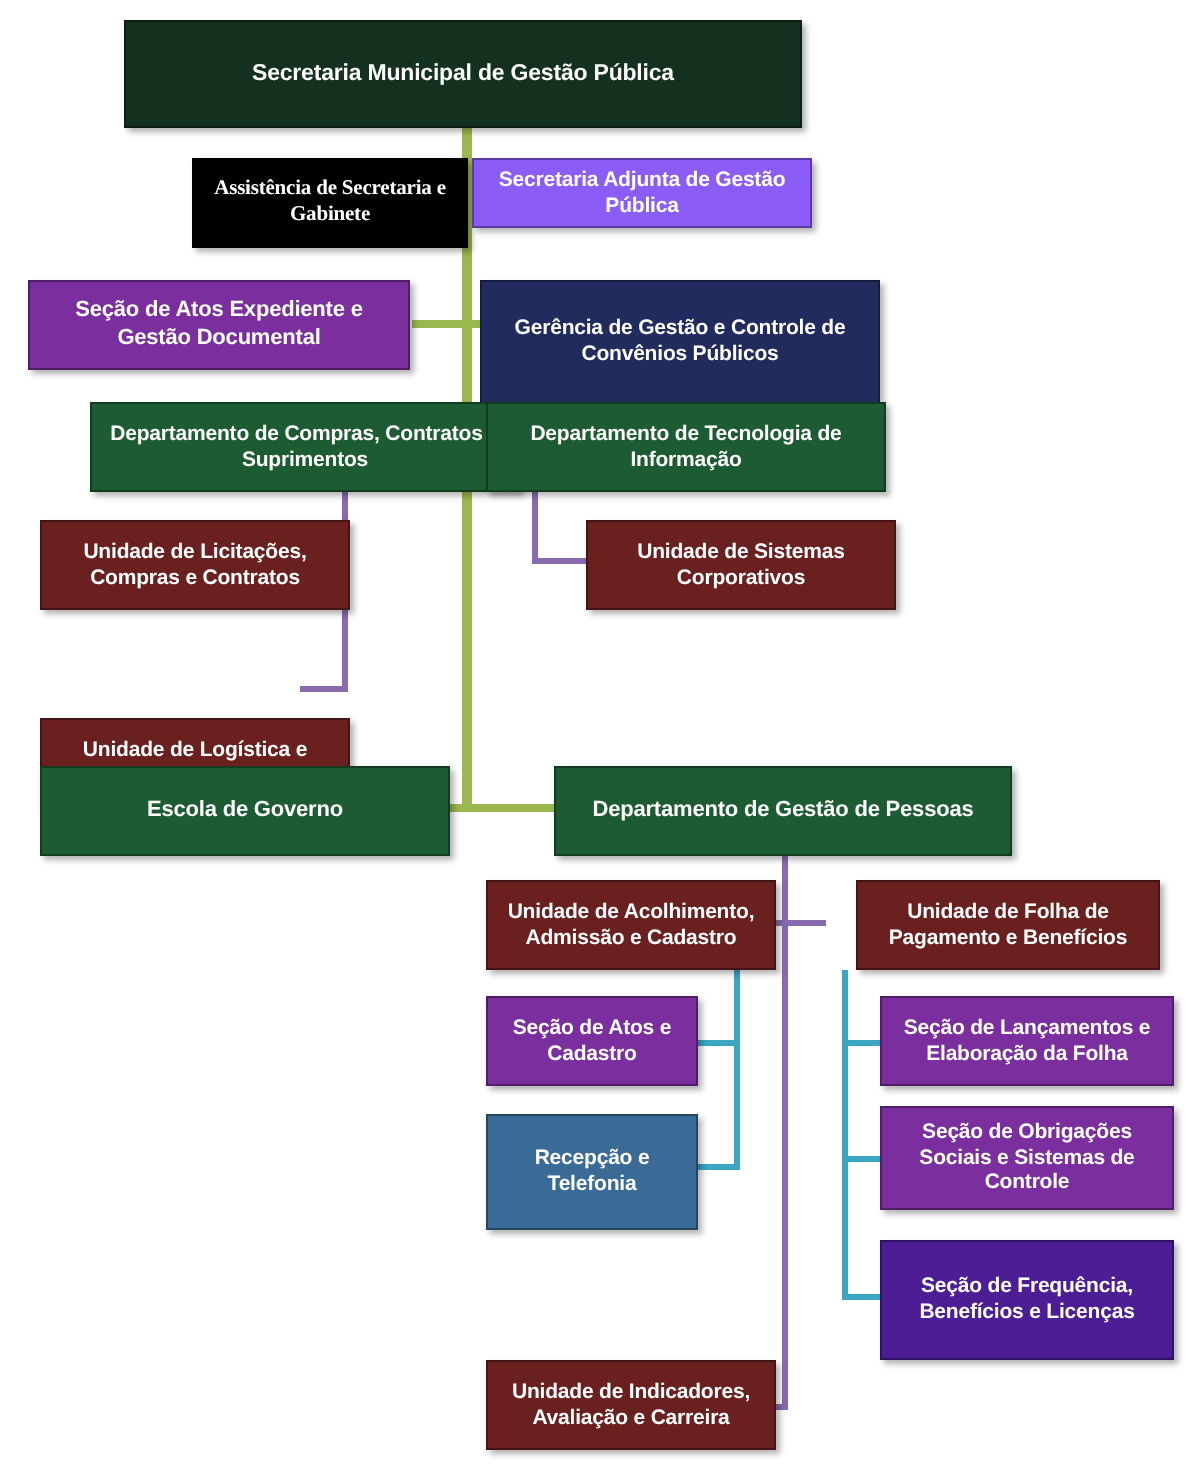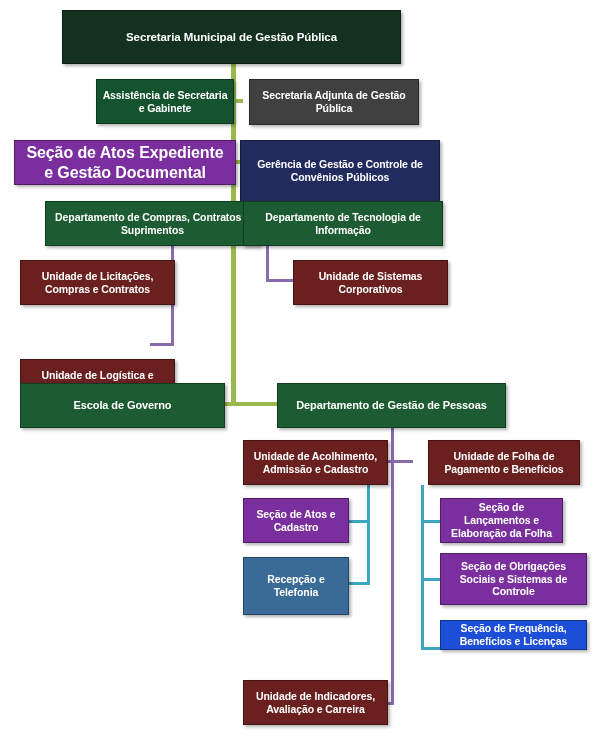--- a/index.html
+++ b/index.html
@@ -69,27 +69,27 @@
       <div class="conn" style="left: 346px; top: 582px; width: 24px; height: 3px; background: rgb(58, 166, 194);"></div>
       <div class="conn" style="left: 421px; top: 485px; width: 3px; height: 165px; background: rgb(58, 166, 194);"></div>
       <div class="conn" style="left: 421px; top: 520px; width: 22px; height: 3px; background: rgb(58, 166, 194);"></div>
       <div class="conn" style="left: 421px; top: 578px; width: 22px; height: 3px; background: rgb(58, 166, 194);"></div>
       <div class="conn" style="left: 421px; top: 647px; width: 22px; height: 3px; background: rgb(58, 166, 194);"></div>
     </div>
   <div id="node-layer">
       <div class="node" style="left: 62px; top: 10px; width: 339px; height: 54px; background: rgb(20, 48, 31); font-size: 11.5px;">
         <span>Secretaria Municipal de Gestão Pública</span>
       </div>
-      <div class="node" style="left: 96px; top: 79px; width: 138px; height: 45px; background: #14532d; font-size: 10.5px;">
+      <div class="node" style="left: 96px; top: 79px; width: 138px; height: 45px; background: #000000; font-size: 10.5px; font-family: Liberation Serif, serif;">
         <span>Assistência de Secretaria e Gabinete</span>
       </div>
-      <div class="node" style="left: 249px; top: 79px; width: 170px; height: 46px; background: #404040; font-size: 10.5px;">
+      <div class="node" style="left: 236px; top: 79px; width: 170px; height: 35px; background: #8b5cf6; font-size: 10.5px;">
         <span>Secretaria Adjunta de Gestão Pública</span>
       </div>
-      <div class="node" style="left: 14px; top: 140px; width: 222px; height: 45px; background: rgb(123, 47, 158); font-size: 16px;">
+      <div class="node" style="left: 14px; top: 140px; width: 191px; height: 45px; background: rgb(123, 47, 158); font-size: 11px;">
         <span>Seção de Atos Expediente e Gestão Documental</span>
       </div>
       <div class="node" style="left: 240px; top: 140px; width: 200px; height: 62px; background: rgb(34, 43, 94); font-size: 10.5px;">
         <span>Gerência de Gestão e Controle de Convênios Públicos</span>
       </div>
       <div class="node" style="left: 14px; top: 201px; width: 215px; height: 45px; background: rgb(29, 92, 50); font-size: 10.5px; margin-left: 31px;">
         <span>Departamento de Compras, Contratos e Suprimentos</span>
       </div>
       <div class="node" style="left: 243px; top: 201px; width: 200px; height: 45px; background: rgb(29, 92, 50); font-size: 10.5px;">
         <span>Departamento de Tecnologia de Informação</span>
@@ -111,29 +111,29 @@
       </div>
       <div class="node" style="left: 243px; top: 440px; width: 145px; height: 45px; background: rgb(107, 32, 32); font-size: 10.5px;">
         <span>Unidade de Acolhimento, Admissão e Cadastro</span>
       </div>
       <div class="node" style="left: 428px; top: 440px; width: 152px; height: 45px; background: rgb(107, 32, 32); font-size: 10.5px;">
         <span>Unidade de Folha de Pagamento e Benefícios</span>
       </div>
       <div class="node" style="left: 243px; top: 498px; width: 106px; height: 45px; background: rgb(123, 47, 158); font-size: 10.5px;">
         <span>Seção de Atos e Cadastro</span>
       </div>
-      <div class="node" style="left: 440px; top: 498px; width: 123px; height: 45px; background: rgb(123, 47, 158); font-size: 10.5px;">
+      <div class="node" style="left: 440px; top: 498px; width: 147px; height: 45px; background: rgb(123, 47, 158); font-size: 10.5px;">
         <span>Seção de Lançamentos e Elaboração da Folha</span>
       </div>
       <div class="node" style="left: 243px; top: 557px; width: 106px; height: 58px; background: rgb(58, 106, 150); font-size: 10.5px;">
         <span>Recepção e Telefonia</span>
       </div>
       <div class="node" style="left: 440px; top: 553px; width: 147px; height: 52px; background: rgb(123, 47, 158); font-size: 10.5px;">
         <span>Seção de Obrigações Sociais e Sistemas de Controle</span>
       </div>
-      <div class="node" style="left: 440px; top: 620px; width: 147px; height: 30px; background: #1d4ed8; font-size: 10.5px;">
+      <div class="node" style="left: 440px; top: 620px; width: 147px; height: 60px; background: #4c1d95; font-size: 10.5px;">
         <span>Seção de Frequência, Benefícios e Licenças</span>
       </div>
       <div class="node" style="left: 243px; top: 680px; width: 145px; height: 45px; background: rgb(107, 32, 32); font-size: 10.5px;">
         <span>Unidade de Indicadores, Avaliação e Carreira</span>
       </div>
     </div>
 </div>
 
 </body></html>

